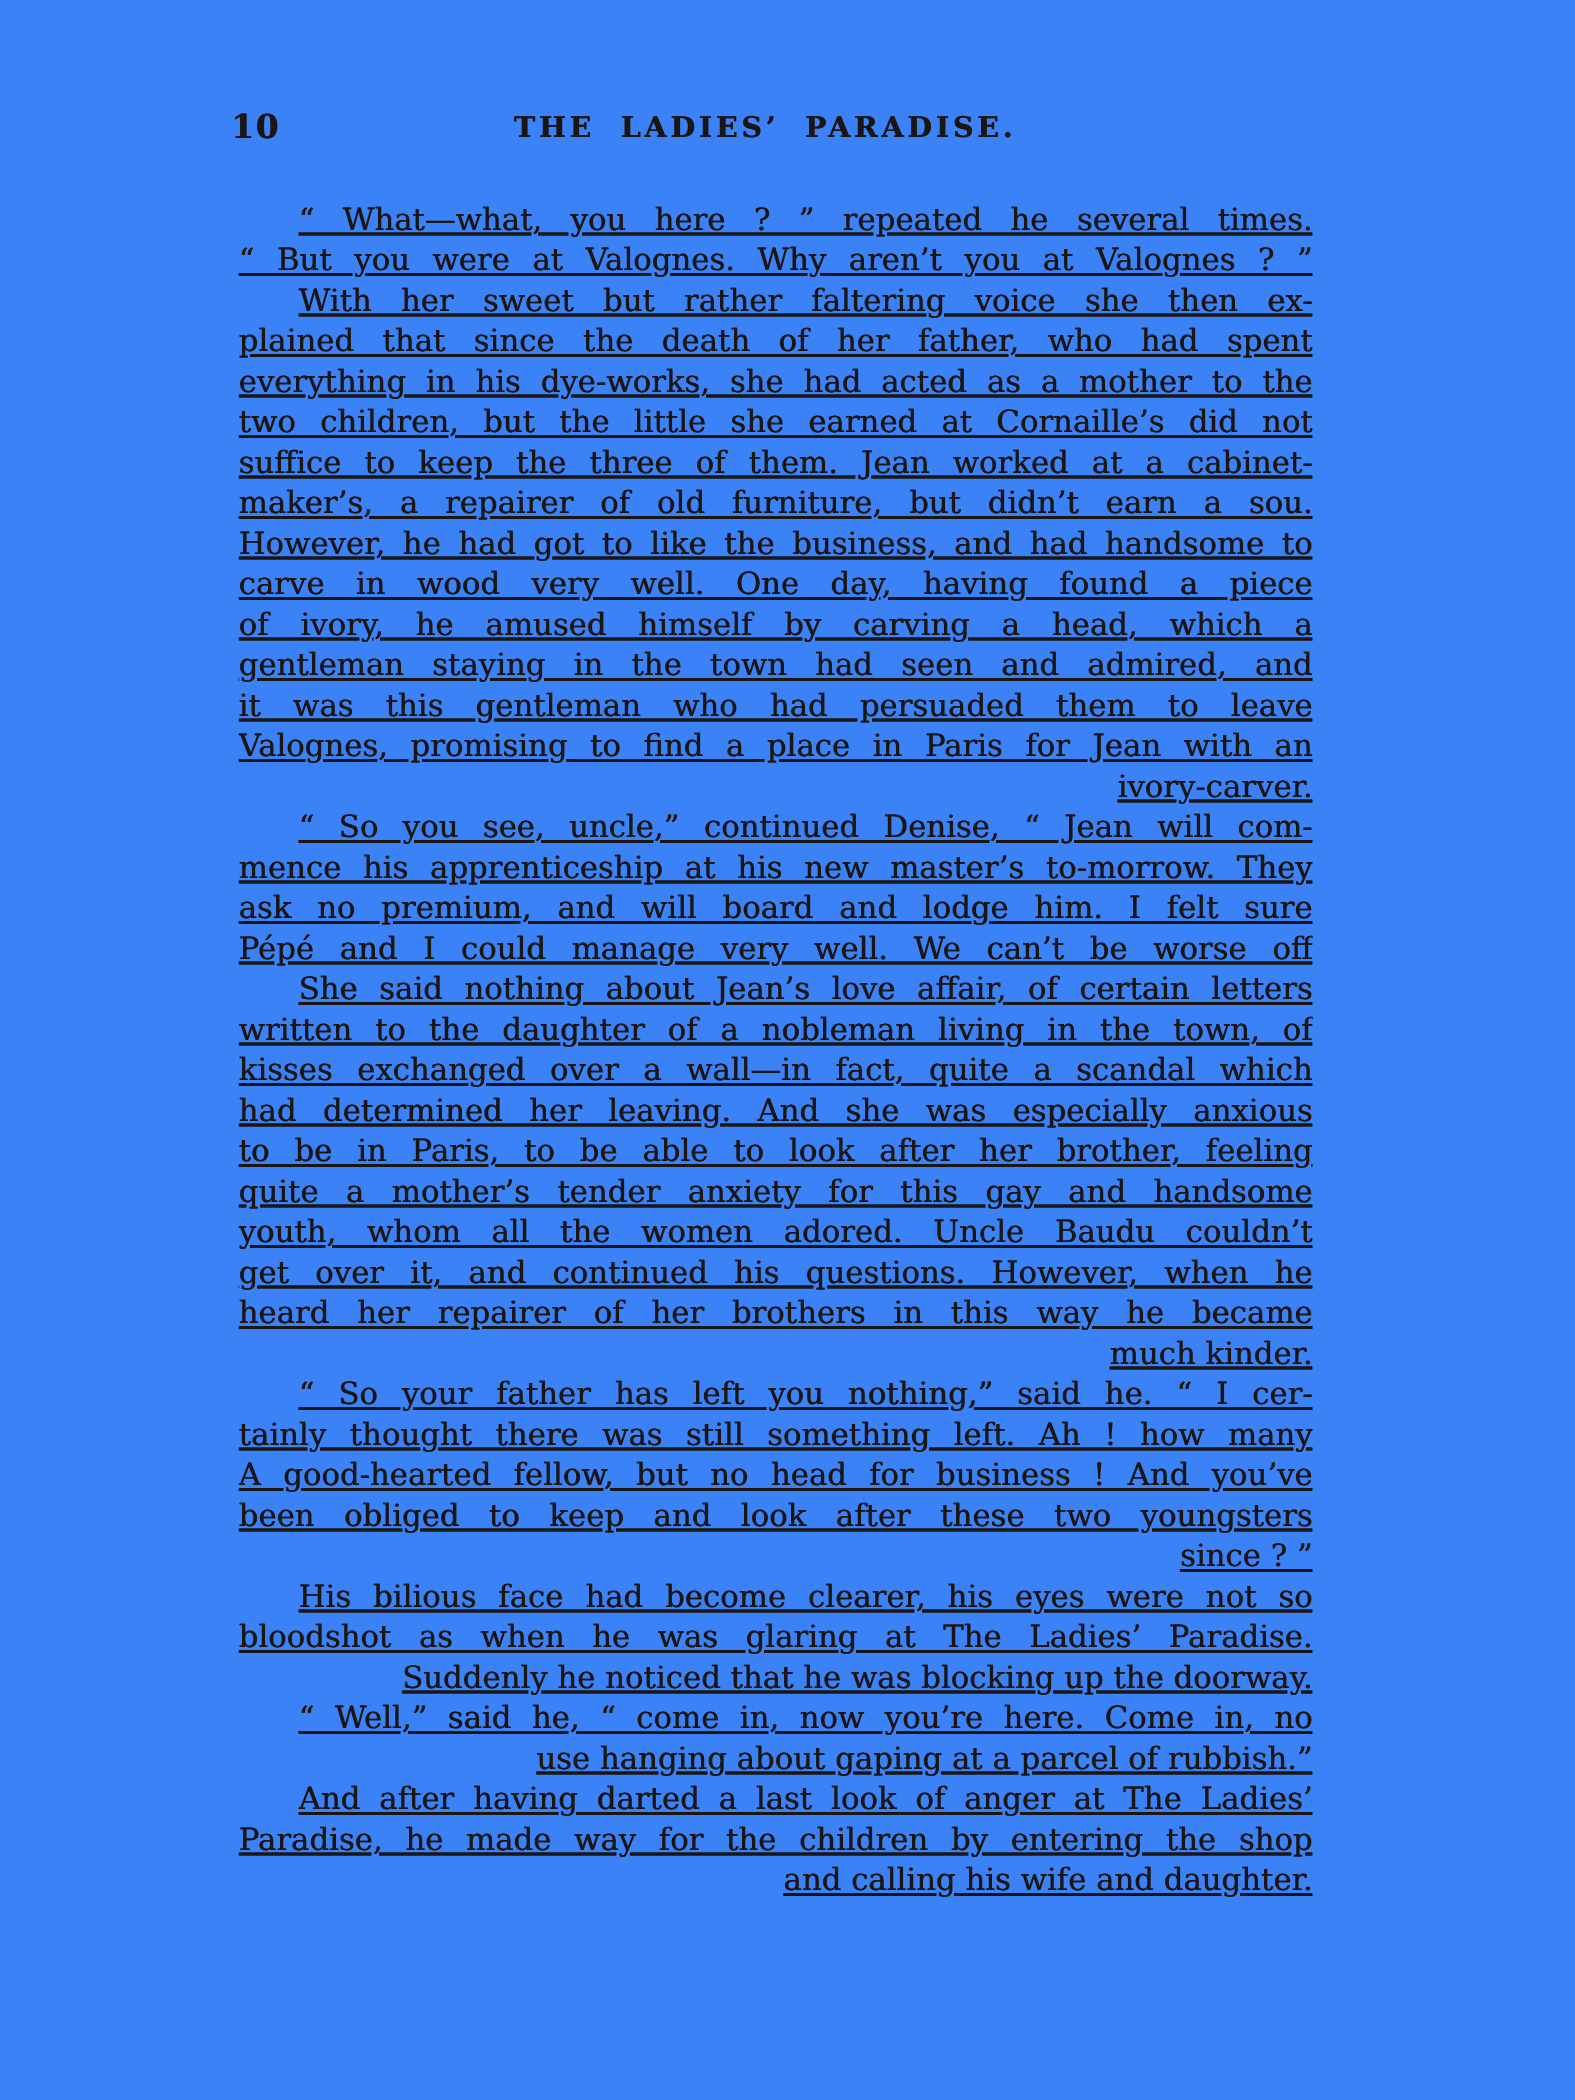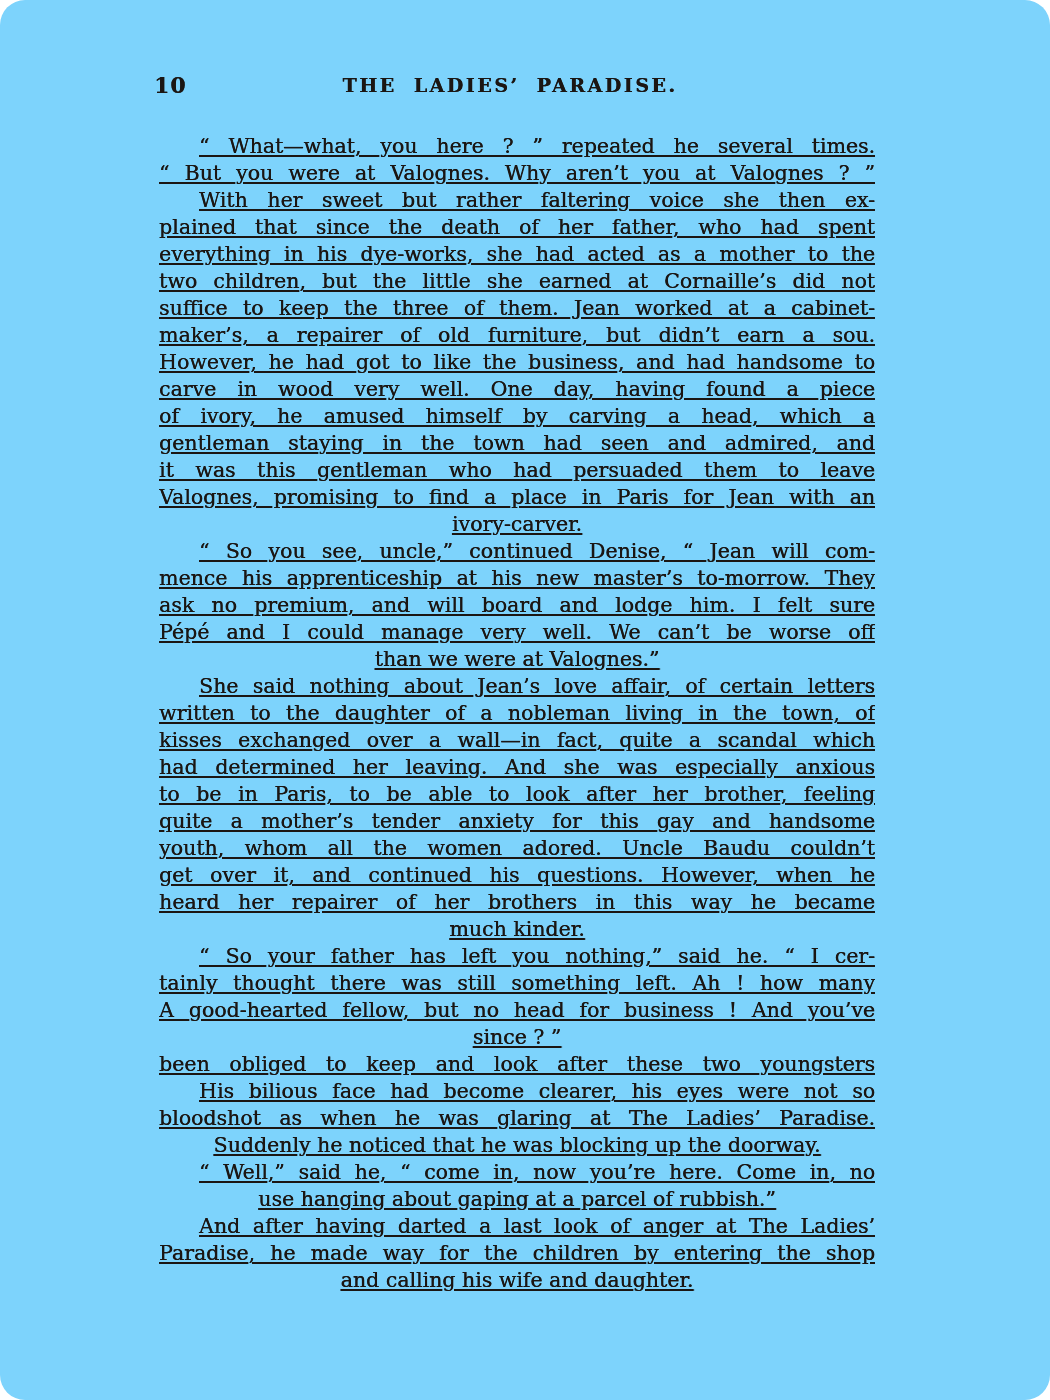--- a/index.html
+++ b/index.html
@@ -47,36 +47,36 @@
     left: 159px;
     top: 133px;
     width: 716px;
     text-decoration: underline;
   }
   .line {
     height: 27px;
     line-height: 27px;
     font-size: 20.5px;
     overflow: hidden;
-    text-align: center;
+    text-align: right;
     white-space: normal;
     text-shadow: 0.35px 0 0 currentColor;
   }
   .line.j {
     text-align: justify;
     text-align-last: justify;
   }
   .line.indent {
     text-indent: 40px;
   }
 </style>
 </head>
 <body>
 
-<div class="page" style="background: #7dd3fc; color: rgb(27, 22, 19); border-radius: 25px;">
+<div class="page" style="background: #3b82f6; color: rgb(27, 22, 19);">
   <div class="header">
     <span class="pagenum">10</span>
     <span class="title">THE LADIES’ PARADISE.</span>
   </div>
   <div class="bodytext">
       <div class="line j indent">“ What—what, you here ? ” repeated he several times.</div>
       <div class="line j">“ But you were at Valognes. Why aren’t you at Valognes ? ”</div>
       <div class="line j indent">With her sweet but rather faltering voice she then ex-</div>
       <div class="line j">plained that since the death of her father, who had spent</div>
       <div class="line j">everything in his dye-works, she had acted as a mother to the</div>
@@ -87,36 +87,35 @@
       <div class="line j">carve in wood very well. One day, having found a piece</div>
       <div class="line j">of ivory, he amused himself by carving a head, which a</div>
       <div class="line j">gentleman staying in the town had seen and admired, and</div>
       <div class="line j">it was this gentleman who had persuaded them to leave</div>
       <div class="line j">Valognes, promising to find a place in Paris for Jean with an</div>
       <div class="line">ivory-carver.</div>
       <div class="line j indent">“ So you see, uncle,” continued Denise, “ Jean will com-</div>
       <div class="line j">mence his apprenticeship at his new master’s to-morrow. They</div>
       <div class="line j">ask no premium, and will board and lodge him. I felt sure</div>
       <div class="line j">Pépé and I could manage very well. We can’t be worse off</div>
-      <div class="line">than we were at Valognes.”</div>
       <div class="line j indent">She said nothing about Jean’s love affair, of certain letters</div>
       <div class="line j">written to the daughter of a nobleman living in the town, of</div>
       <div class="line j">kisses exchanged over a wall—in fact, quite a scandal which</div>
       <div class="line j">had determined her leaving. And she was especially anxious</div>
       <div class="line j">to be in Paris, to be able to look after her brother, feeling</div>
       <div class="line j">quite a mother’s tender anxiety for this gay and handsome</div>
       <div class="line j">youth, whom all the women adored. Uncle Baudu couldn’t</div>
       <div class="line j">get over it, and continued his questions. However, when he</div>
       <div class="line j">heard her repairer of her brothers in this way he became</div>
       <div class="line">much kinder.</div>
       <div class="line j indent">“ So your father has left you nothing,” said he. “ I cer-</div>
       <div class="line j">tainly thought there was still something left. Ah ! how many</div>
       <div class="line j">A good-hearted fellow, but no head for business ! And you’ve</div>
+      <div class="line j">been obliged to keep and look after these two youngsters</div>
       <div class="line">since ? ”</div>
-      <div class="line j">been obliged to keep and look after these two youngsters</div>
       <div class="line j indent">His bilious face had become clearer, his eyes were not so</div>
       <div class="line j">bloodshot as when he was glaring at The Ladies’ Paradise.</div>
       <div class="line">Suddenly he noticed that he was blocking up the doorway.</div>
       <div class="line j indent">“ Well,” said he, “ come in, now you’re here. Come in, no</div>
       <div class="line">use hanging about gaping at a parcel of rubbish.”</div>
       <div class="line j indent">And after having darted a last look of anger at The Ladies’</div>
       <div class="line j">Paradise, he made way for the children by entering the shop</div>
       <div class="line">and calling his wife and daughter.</div>
     </div>
 </div>

